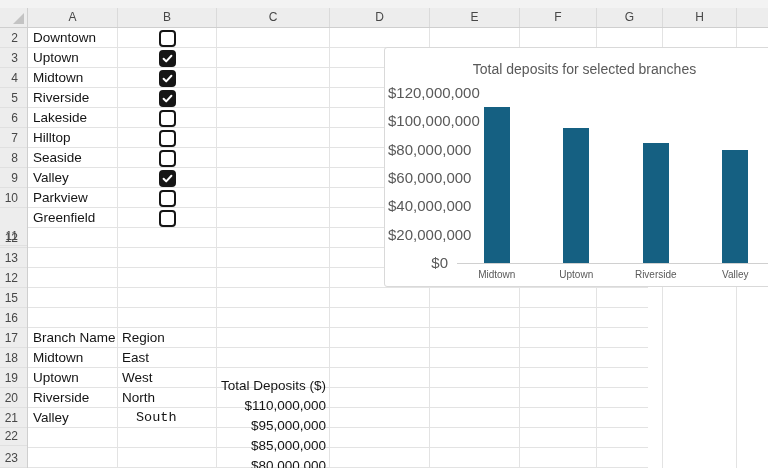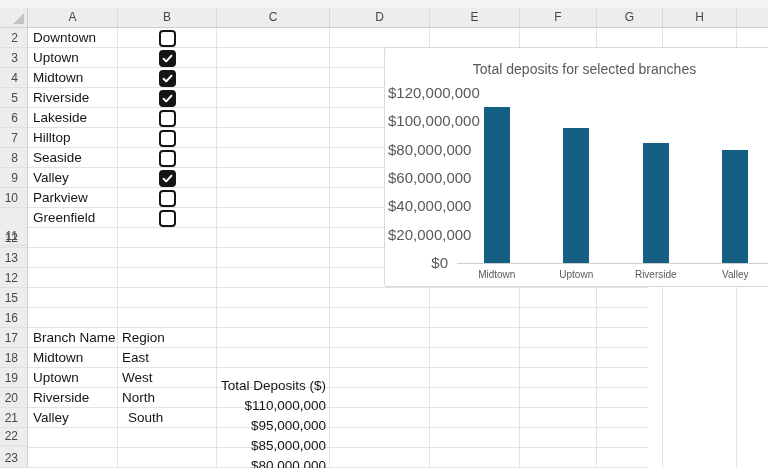--- a/index.html
+++ b/index.html
@@ -160,21 +160,21 @@
       <div class="cell-text" style="left: 5px; top: 320px;">Midtown</div>
       <div class="cell-text" style="left: 94px; top: 320px;">East</div>
       <div class="cell-text cell-right" style="left: 193px; width: 105px; top: 320px;">$110,000,000</div>
       <div class="cell-text" style="left: 5px; top: 340px;">Uptown</div>
       <div class="cell-text" style="left: 94px; top: 340px;">West</div>
       <div class="cell-text cell-right" style="left: 193px; width: 105px; top: 340px;">$95,000,000</div>
       <div class="cell-text" style="left: 5px; top: 360px;">Riverside</div>
       <div class="cell-text" style="left: 94px; top: 360px;">North</div>
       <div class="cell-text cell-right" style="left: 193px; width: 105px; top: 360px;">$85,000,000</div>
       <div class="cell-text" style="left: 5px; top: 380px;">Valley</div>
-      <div class="cell-text" style="left: 100px; top: 380px;">South</div>
+      <div class="cell-text" style="left: 108px; top: 380px; font-family: Liberation Mono, monospace;">South</div>
       <div class="cell-text cell-right" style="left: 193px; width: 105px; top: 380px;">$80,000,000</div>
     </div>
 
   <div id="chart">
     <div id="chart-title">Total deposits for selected branches</div>
     <div id="axis-line"></div>
 
   <div class="y-tick" style="top: 40px;">$120,000,000</div>
       <div class="y-tick" style="top: 68.3333px;">$100,000,000</div>
       <div class="y-tick" style="top: 96.6667px;">$80,000,000</div>

